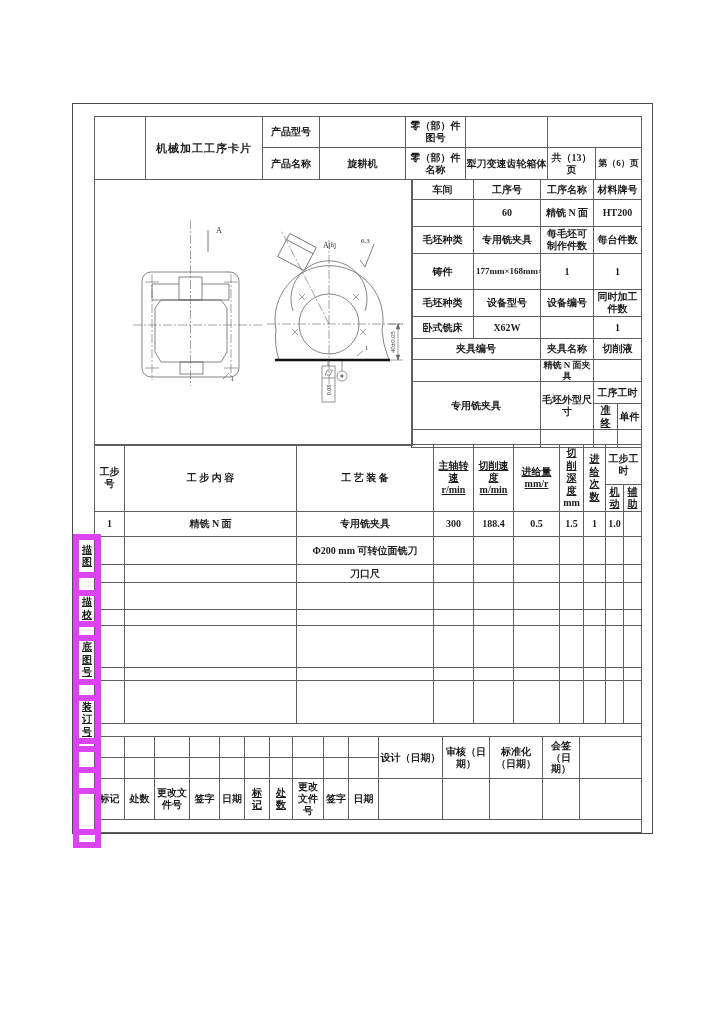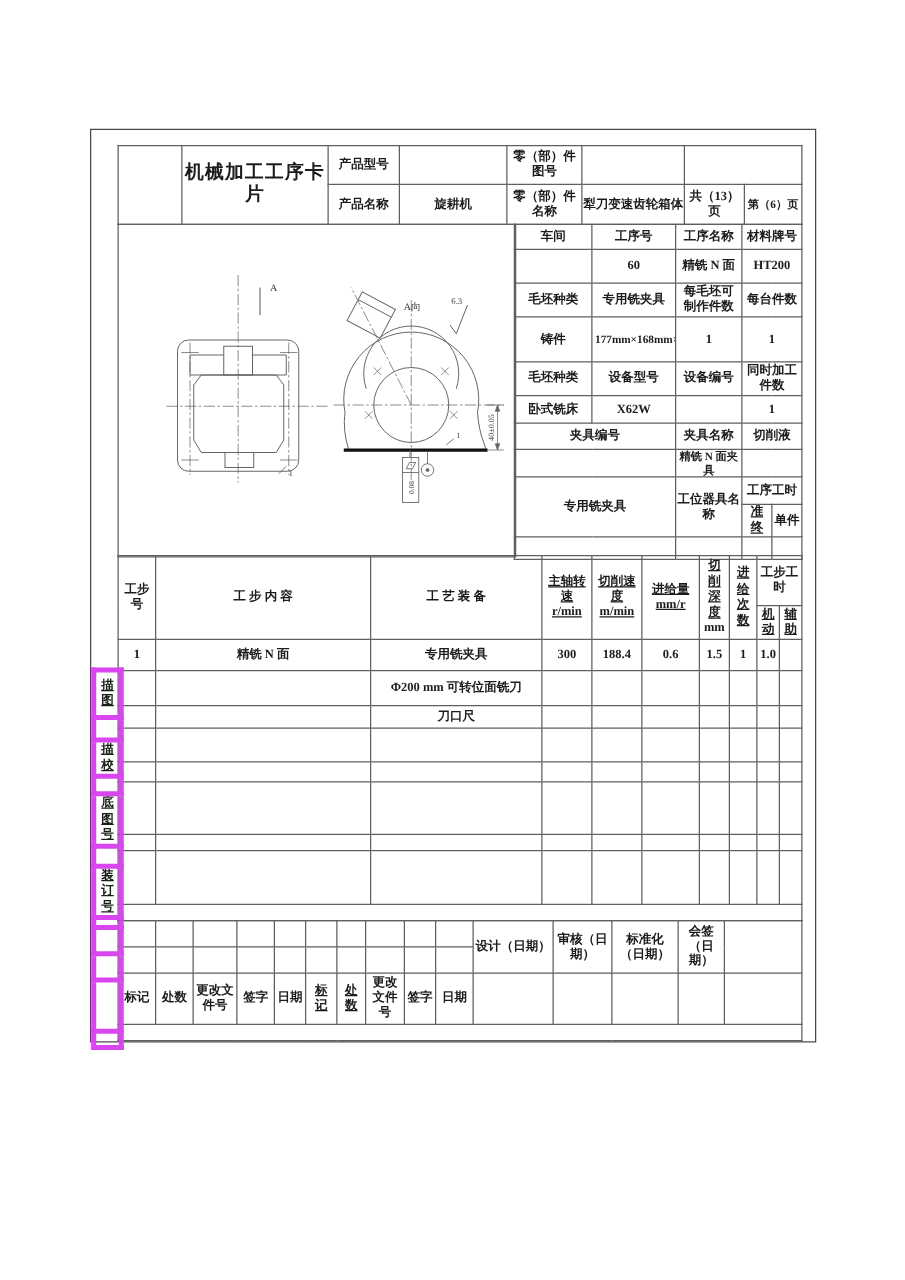--- a/index.html
+++ b/index.html
@@ -4,27 +4,27 @@
 <style>
   html,body{margin:0;padding:0;background:#fff;}
   body{width:724px;height:1024px;position:relative;
        font-family:"Liberation Serif","DejaVu Serif",serif;color:#1c1c1c;}
   .abs{position:absolute;}
   .sheet{left:72px;top:103px;width:579px;height:729px;border:1px solid #4a4a4a;background:#fff;}
   table{border-collapse:collapse;table-layout:fixed;}
   td{border:1px solid #5f5f5f;text-align:center;vertical-align:middle;
      font-weight:bold;font-size:10px;line-height:1.18;padding:0;overflow:hidden;}
   .fs9{font-size:9px;}
-  .fs11{font-size:15px;letter-spacing:1px;}
+  .fs11{font-size:11px;letter-spacing:1px;}
   .nw{white-space:nowrap;}
   .u{text-decoration:underline;text-underline-offset:1px;}
   .vt{width:12px;margin:0 auto;word-break:break-all;line-height:1.25;text-decoration:underline;}
   .w22{width:22px;margin:0 auto;word-break:break-all;}
   .pad2{padding:0 2px;}
-  .sideCol td{border:4px solid #d946ef;}
+  .sideCol td{border:6px solid #d946ef;}
   svg text{font-family:"Liberation Serif","DejaVu Serif",serif;fill:#333;}
 </style>
 </head>
 <body>
 
 <div class="abs sheet">
 
   <table class="abs" style="left:21px;top:12px;width:547px;">
     <colgroup>
         <col style="width:51px">
@@ -199,21 +199,21 @@
         <td>夹具名称</td>
         <td colspan="2">切削液</td>
       </tr>
       <tr style="height:20px">
         <td colspan="2"></td>
         <td class="fs9">精铣 N 面夹具</td>
         <td colspan="2"></td>
       </tr>
       <tr style="height:22px">
         <td colspan="2" rowspan="2">专用铣夹具</td>
-        <td rowspan="2">工位器具名称</td>
+        <td rowspan="2">毛坯外型尺寸</td>
         <td colspan="2">工序工时</td>
       </tr>
       <tr style="height:25px">
         <td>
               <div class="vt">准终</div>
             </td>
         <td>单件</td>
       </tr>
       <tr style="height:18px">
         <td colspan="2"></td>
@@ -273,21 +273,21 @@
       <td>
             <div class="vt">辅助</div>
           </td>
     </tr>
     <tr style="height:25px">
       <td>1</td>
       <td>精铣 N 面</td>
       <td>专用铣夹具</td>
       <td>300</td>
       <td>188.4</td>
-      <td>0.6</td>
+      <td>0.5</td>
       <td>1.5</td>
       <td>1</td>
       <td>1.0</td>
       <td></td>
     </tr>
     <tr style="height:28px">
       <td></td>
       <td></td>
       <td>Φ200 mm 可转位面铣刀</td>
       <td></td>

